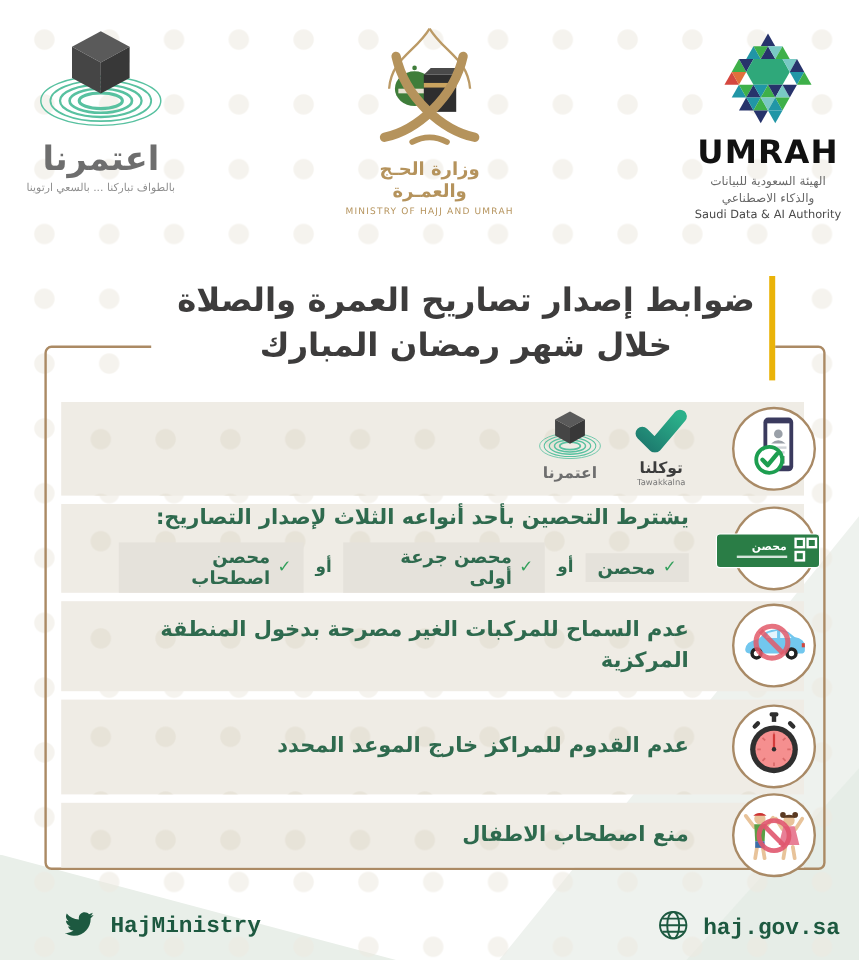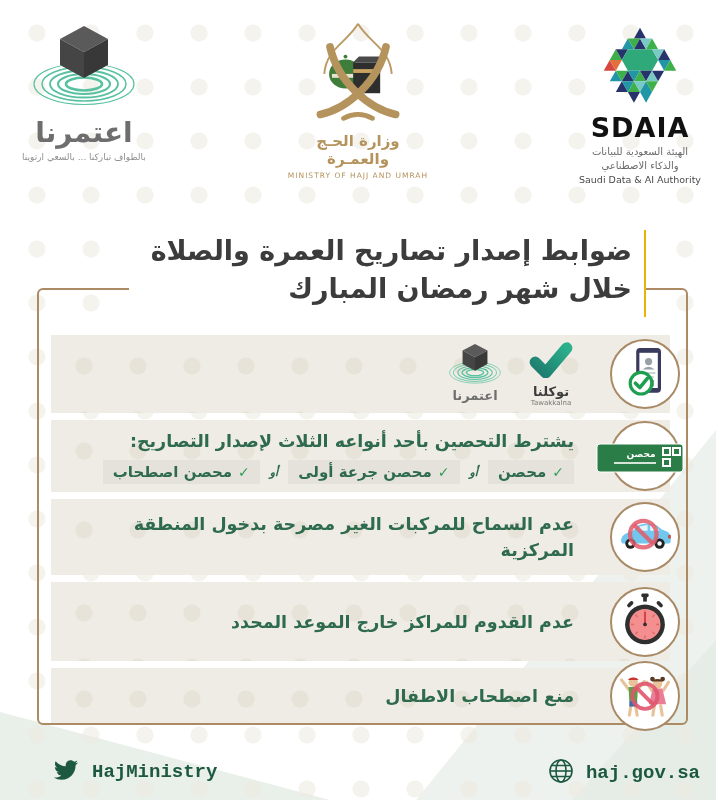--- a/index.html
+++ b/index.html
@@ -33,22 +33,22 @@
   .eat-tag{font-size:9px;color:#8f8f8f;margin-top:3px;}
   .min-ar{font-size:15px;font-weight:bold;color:#b5935c;margin-top:2px;}
   .min-en{font-size:7.5px;color:#b5935c;letter-spacing:1px;margin-top:3px;}
   .sdaia-word{font-size:27px;font-weight:bold;color:#111;letter-spacing:1px;margin-top:2px;}
   .sdaia-ar{font-size:10px;color:#6a6a6a;line-height:1.35;margin-top:2px;}
   .sdaia-en{font-size:9.5px;color:#4a4a4a;margin-top:2px;}
 
   
   .title-block{
     position:absolute;top:230px;right:70px;z-index:3;
-    background:#fff;text-align:right;direction:rtl;
-    border-right:2px solid #eab308;
+    background:#fff;text-align:center;direction:rtl;
+    border-right:5px solid #eab308;
     padding:2px 12px 8px 22px;
   }
   .title-block div{
     font-size:27px;font-weight:bold;color:#3d3c3c;line-height:1.42;
   }
 
   
   .frame{
     position:absolute;left:37px;top:288px;width:651px;height:437px;z-index:2;
     border:2px solid #ab8a64;border-radius:6px;
@@ -78,21 +78,21 @@
     background:#fff;border:2px solid #a98a66;box-sizing:border-box;
     display:flex;align-items:center;justify-content:center;overflow:visible;z-index:2;
   }
   
   .chips{display:flex;align-items:center;gap:10px;direction:rtl;}
   .chip{
     background:#e5e2db;padding:3px 10px;display:flex;align-items:center;gap:6px;
     font-size:15px;font-weight:bold;color:#2e6a4e;
   }
   .chip .check{color:#33a05c;font-size:14px;}
-  .chip-sep{font-size:11px;font-weight:bold;color:#2e6a4e;font-style:italic;}
+  .chip-sep{font-size:14px;font-weight:bold;color:#2e6a4e;}
 
   
   .apps{display:flex;align-items:flex-start;gap:24px;direction:ltr;margin-left:2px;}
   .app{display:flex;flex-direction:column;align-items:center;}
   .app-ar{font-size:13px;font-weight:bold;color:#3c3c3c;margin-top:2px;}
   .app-en{font-size:7px;color:#777;}
   .eat-mini-ar{font-size:13px;font-weight:bold;color:#6e6e6e;margin-top:-2px;letter-spacing:.5px;}
 
   
   .footer{position:absolute;left:0;top:748px;width:716px;height:52px;z-index:2;}
@@ -182,21 +182,21 @@
             <polygon points="30.5,59.5 43.5,59.5 37,71" fill="#2196a6"></polygon>
             <polygon points="43.5,59.5 50,71 37,71" fill="#3eb049"></polygon>
             <polygon points="43.5,59.5 56.5,59.5 50,71" fill="#79c9c4"></polygon>
             <polygon points="56.5,59.5 63,71 50,71" fill="#2196a6"></polygon>
             <polygon points="56.5,59.5 69.5,59.5 63,71" fill="#3eb049"></polygon>
             <polygon points="37,71 50,71 43.5,82.5" fill="#27336b"></polygon>
             <polygon points="50,71 63,71 56.5,82.5" fill="#2196a6"></polygon>
           </g>
         </svg>
       </span>
-      <div class="sdaia-word">SDAIA</div>
+      <div class="sdaia-word">UMRAH</div>
       <div class="sdaia-ar" dir="rtl">
         <div>الهيئة السعودية للبيانات</div>
         <div>والذكاء الاصطناعي</div>
       </div>
       <div class="sdaia-en">Saudi Data &amp; AI Authority</div>
     </div>
   </div>
 
   <div class="title-block">
     <div>ضوابط إصدار تصاريح العمرة والصلاة</div>

